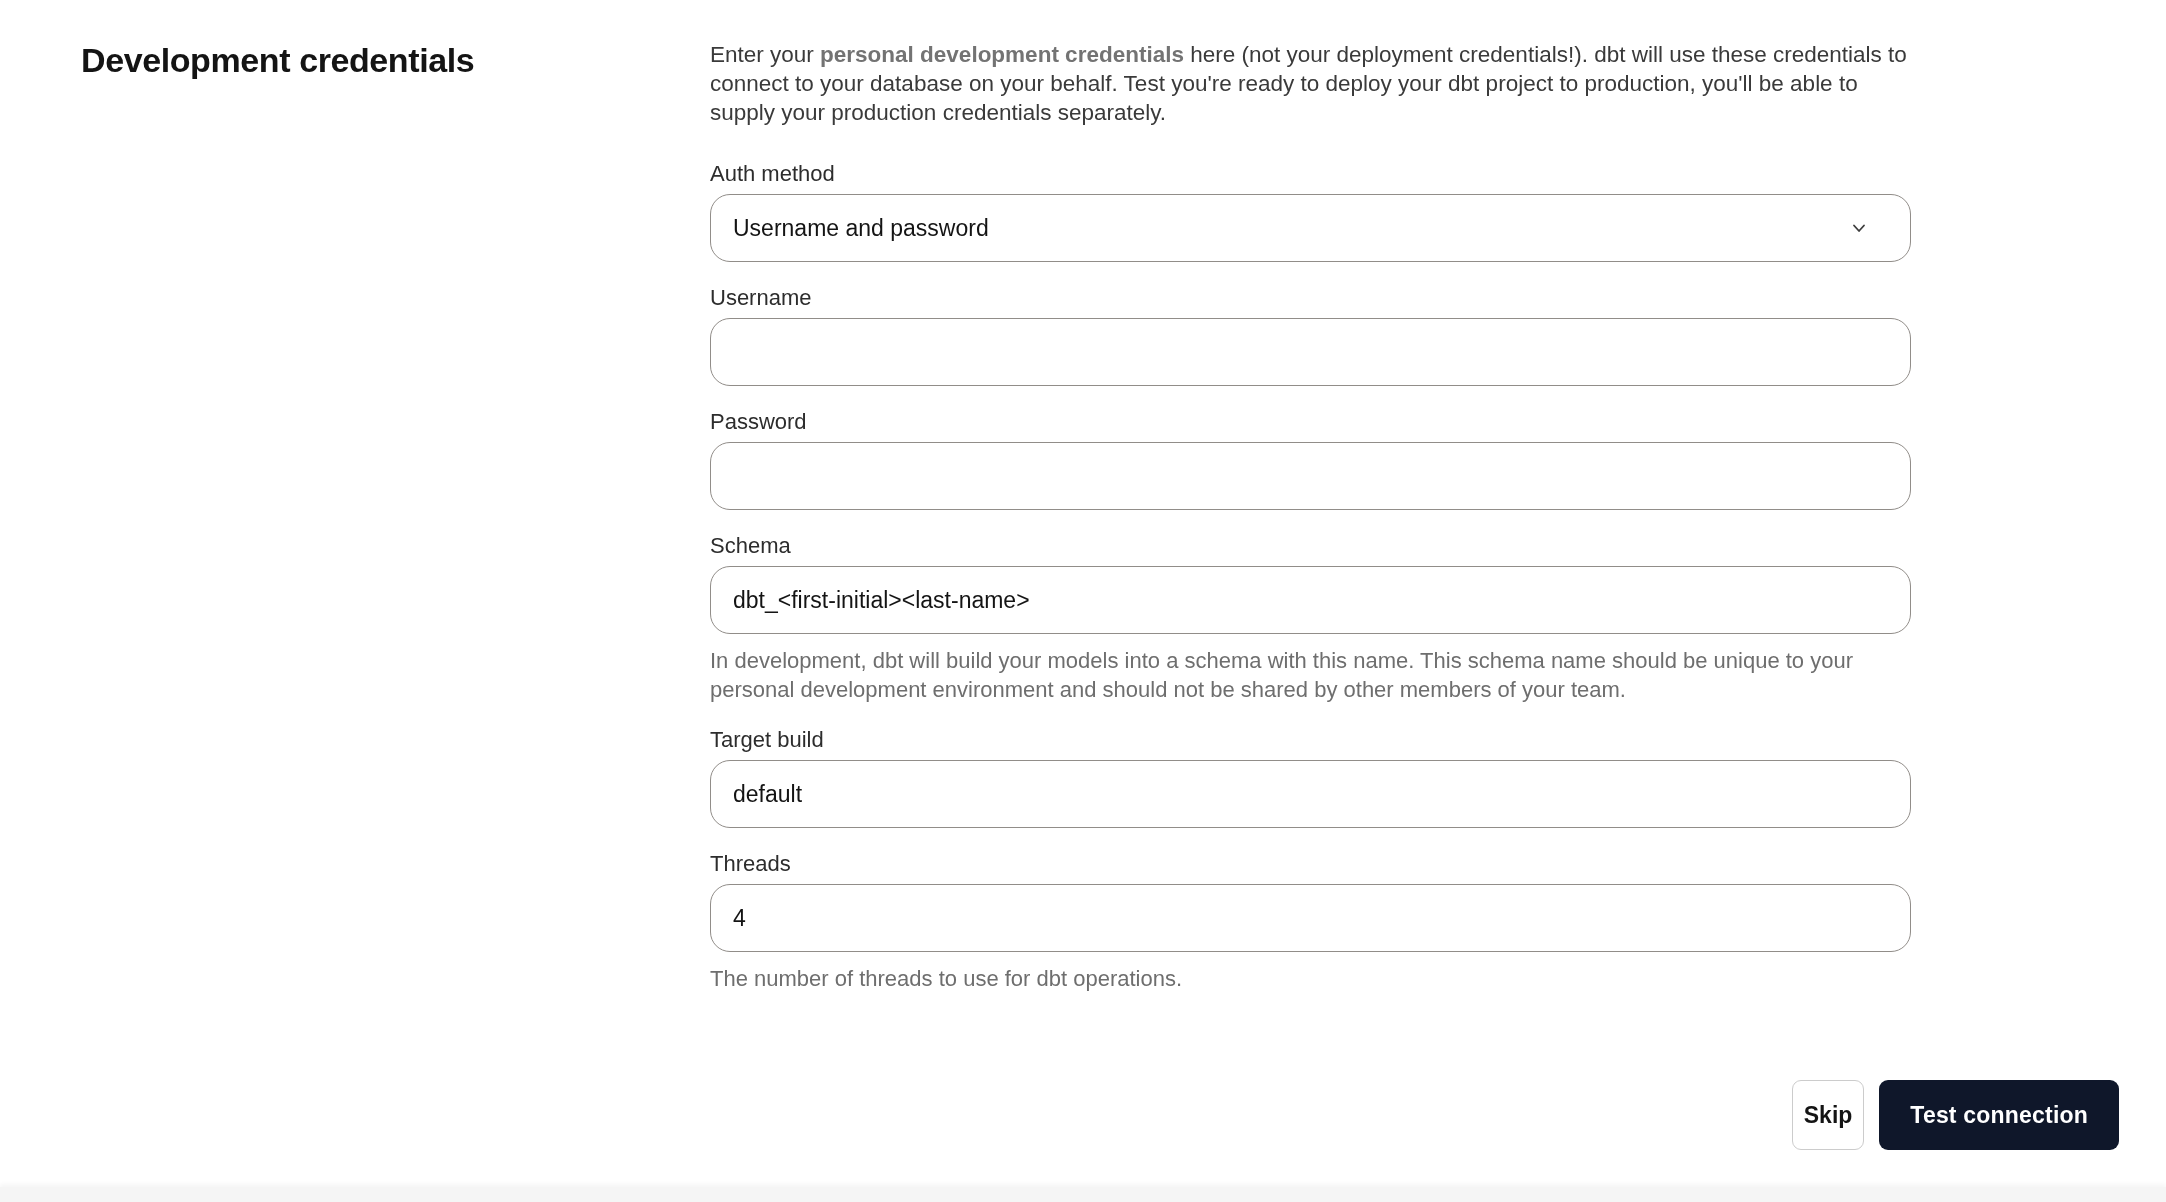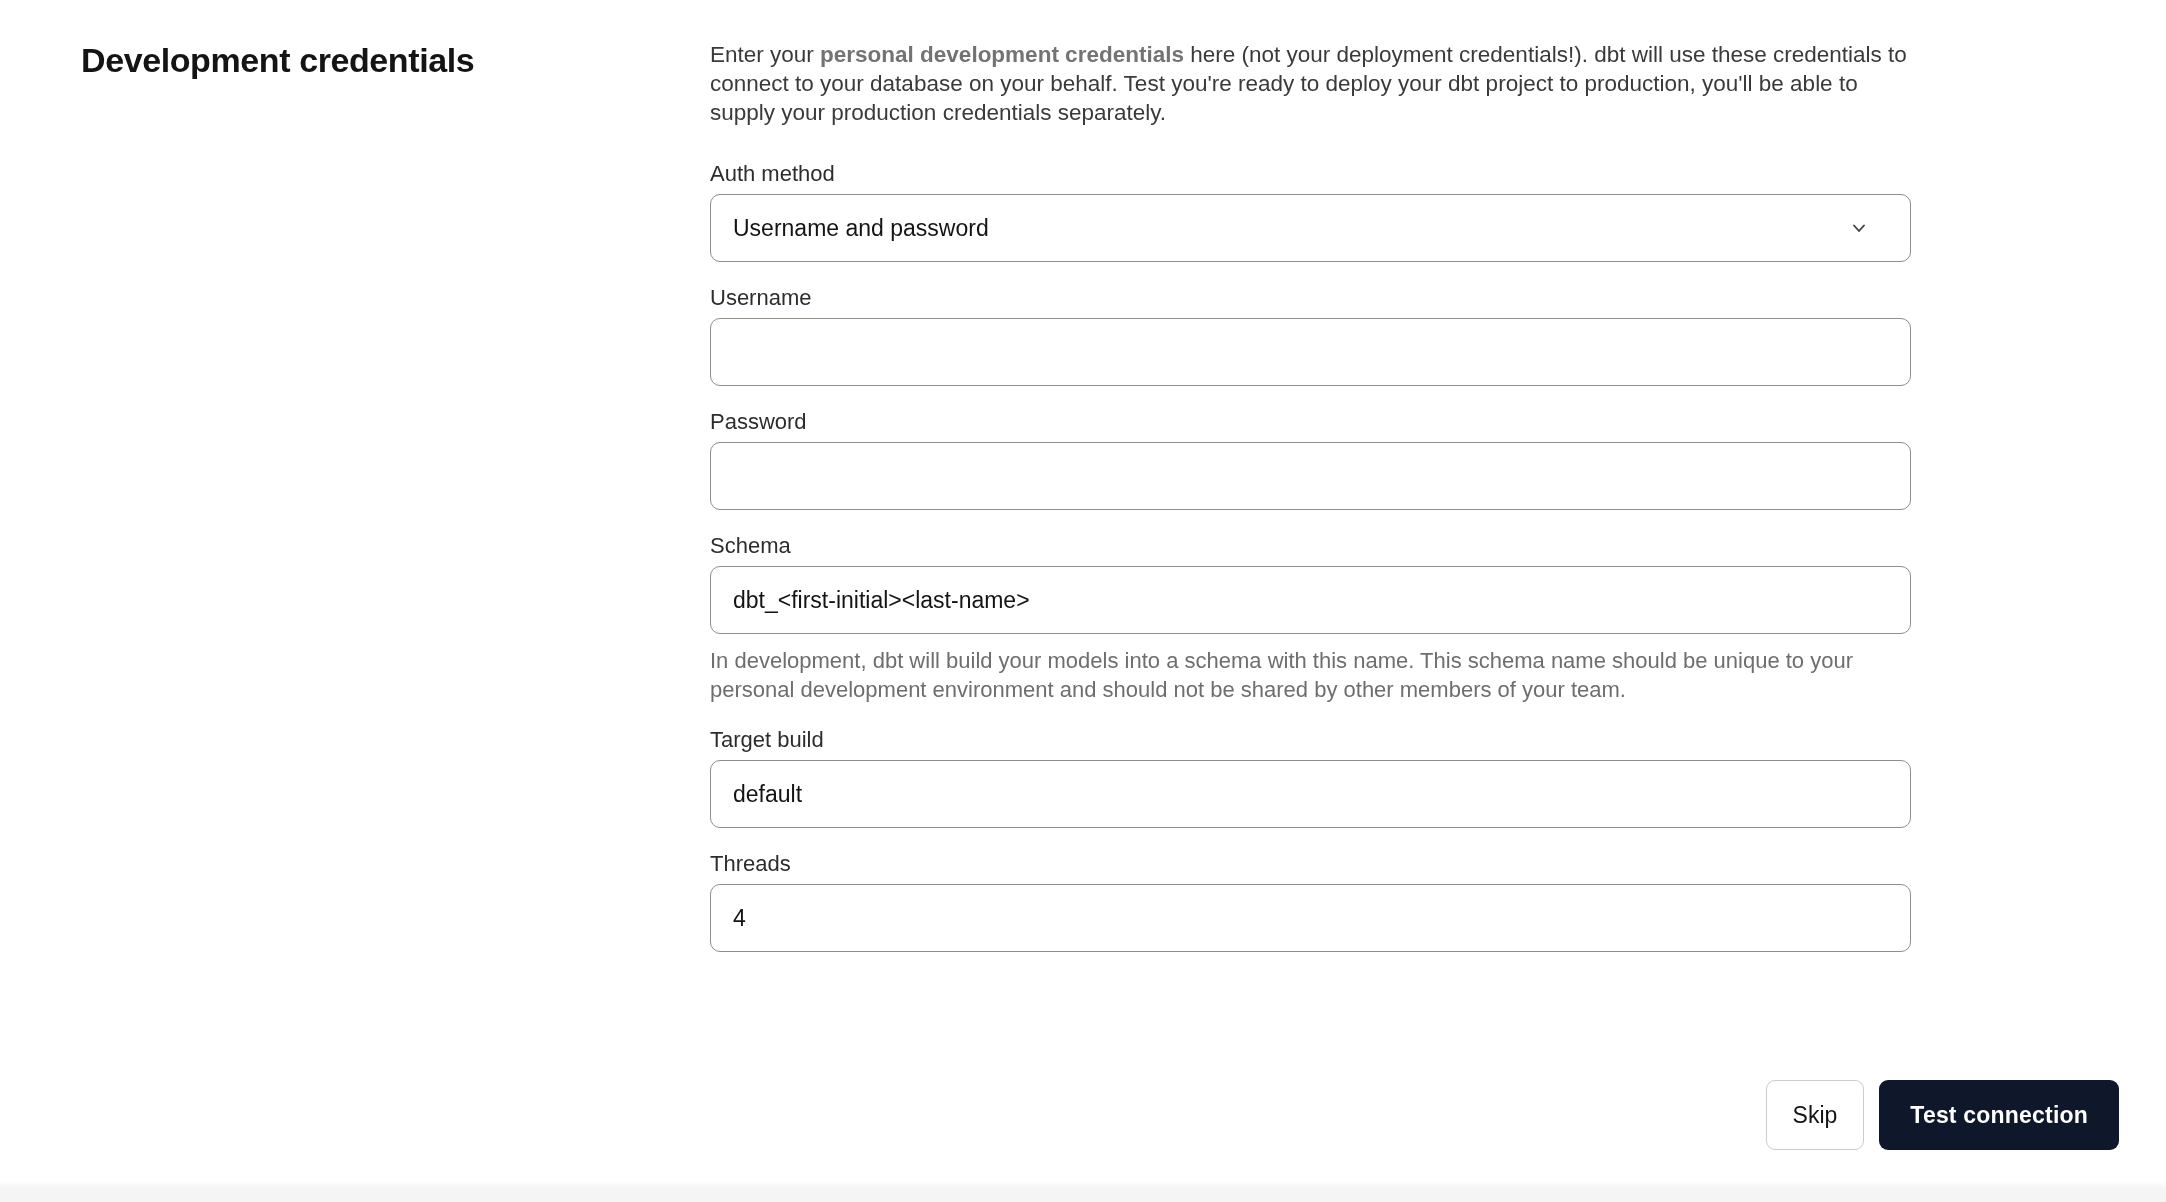--- a/index.html
+++ b/index.html
@@ -48,21 +48,21 @@
     display: block;
     font-size: 22px;
     line-height: 28px;
     color: #2d2d2d;
     margin-bottom: 6px;
   }
   .text-input, .select-box {
     width: 100%;
     height: 68px;
     border: 1.5px solid #918d89;
-    border-radius: 10px;
+    border-radius: 20px;
     background: #ffffff;
     font-family: "Liberation Sans", "DejaVu Sans", sans-serif;
     font-size: 23px;
     color: #141414;
     padding: 0 22px;
     outline: none;
   }
   .select-box {
     display: flex;
     align-items: center;
@@ -95,22 +95,22 @@
     font-size: 23px;
     display: inline-flex;
     align-items: center;
     justify-content: center;
     cursor: pointer;
   }
   .btn-secondary {
     background: #ffffff;
     border: 1.5px solid #cccccc;
     color: #141414;
-    padding: 0 26px;
-    font-weight: 400;
+    padding: 0 11px;
+    font-weight: 700;
   }
   .btn-primary {
     background: #0f172a;
     border: none;
     color: #ffffff;
     padding: 0 31px;
     font-weight: 700;
     letter-spacing: 0.2px;
   }
   .bottom-strip {
@@ -163,20 +163,21 @@
     </div>
 
     <div class="form-group">
       <label class="field-label">Target build</label>
       <input class="text-input" type="text" value="default" style="">
     </div>
 
     <div class="form-group">
       <label class="field-label">Threads</label>
       <input class="text-input" type="text" value="4" style="">
+      <div class="helper-text">The number of threads to use for dbt operations.</div>
     </div>
 
   </div>
 </div>
 
 <div class="actions-row">
   <button class="btn btn-secondary">Skip</button>
   <button class="btn btn-primary">Test connection</button>
 </div>
 

